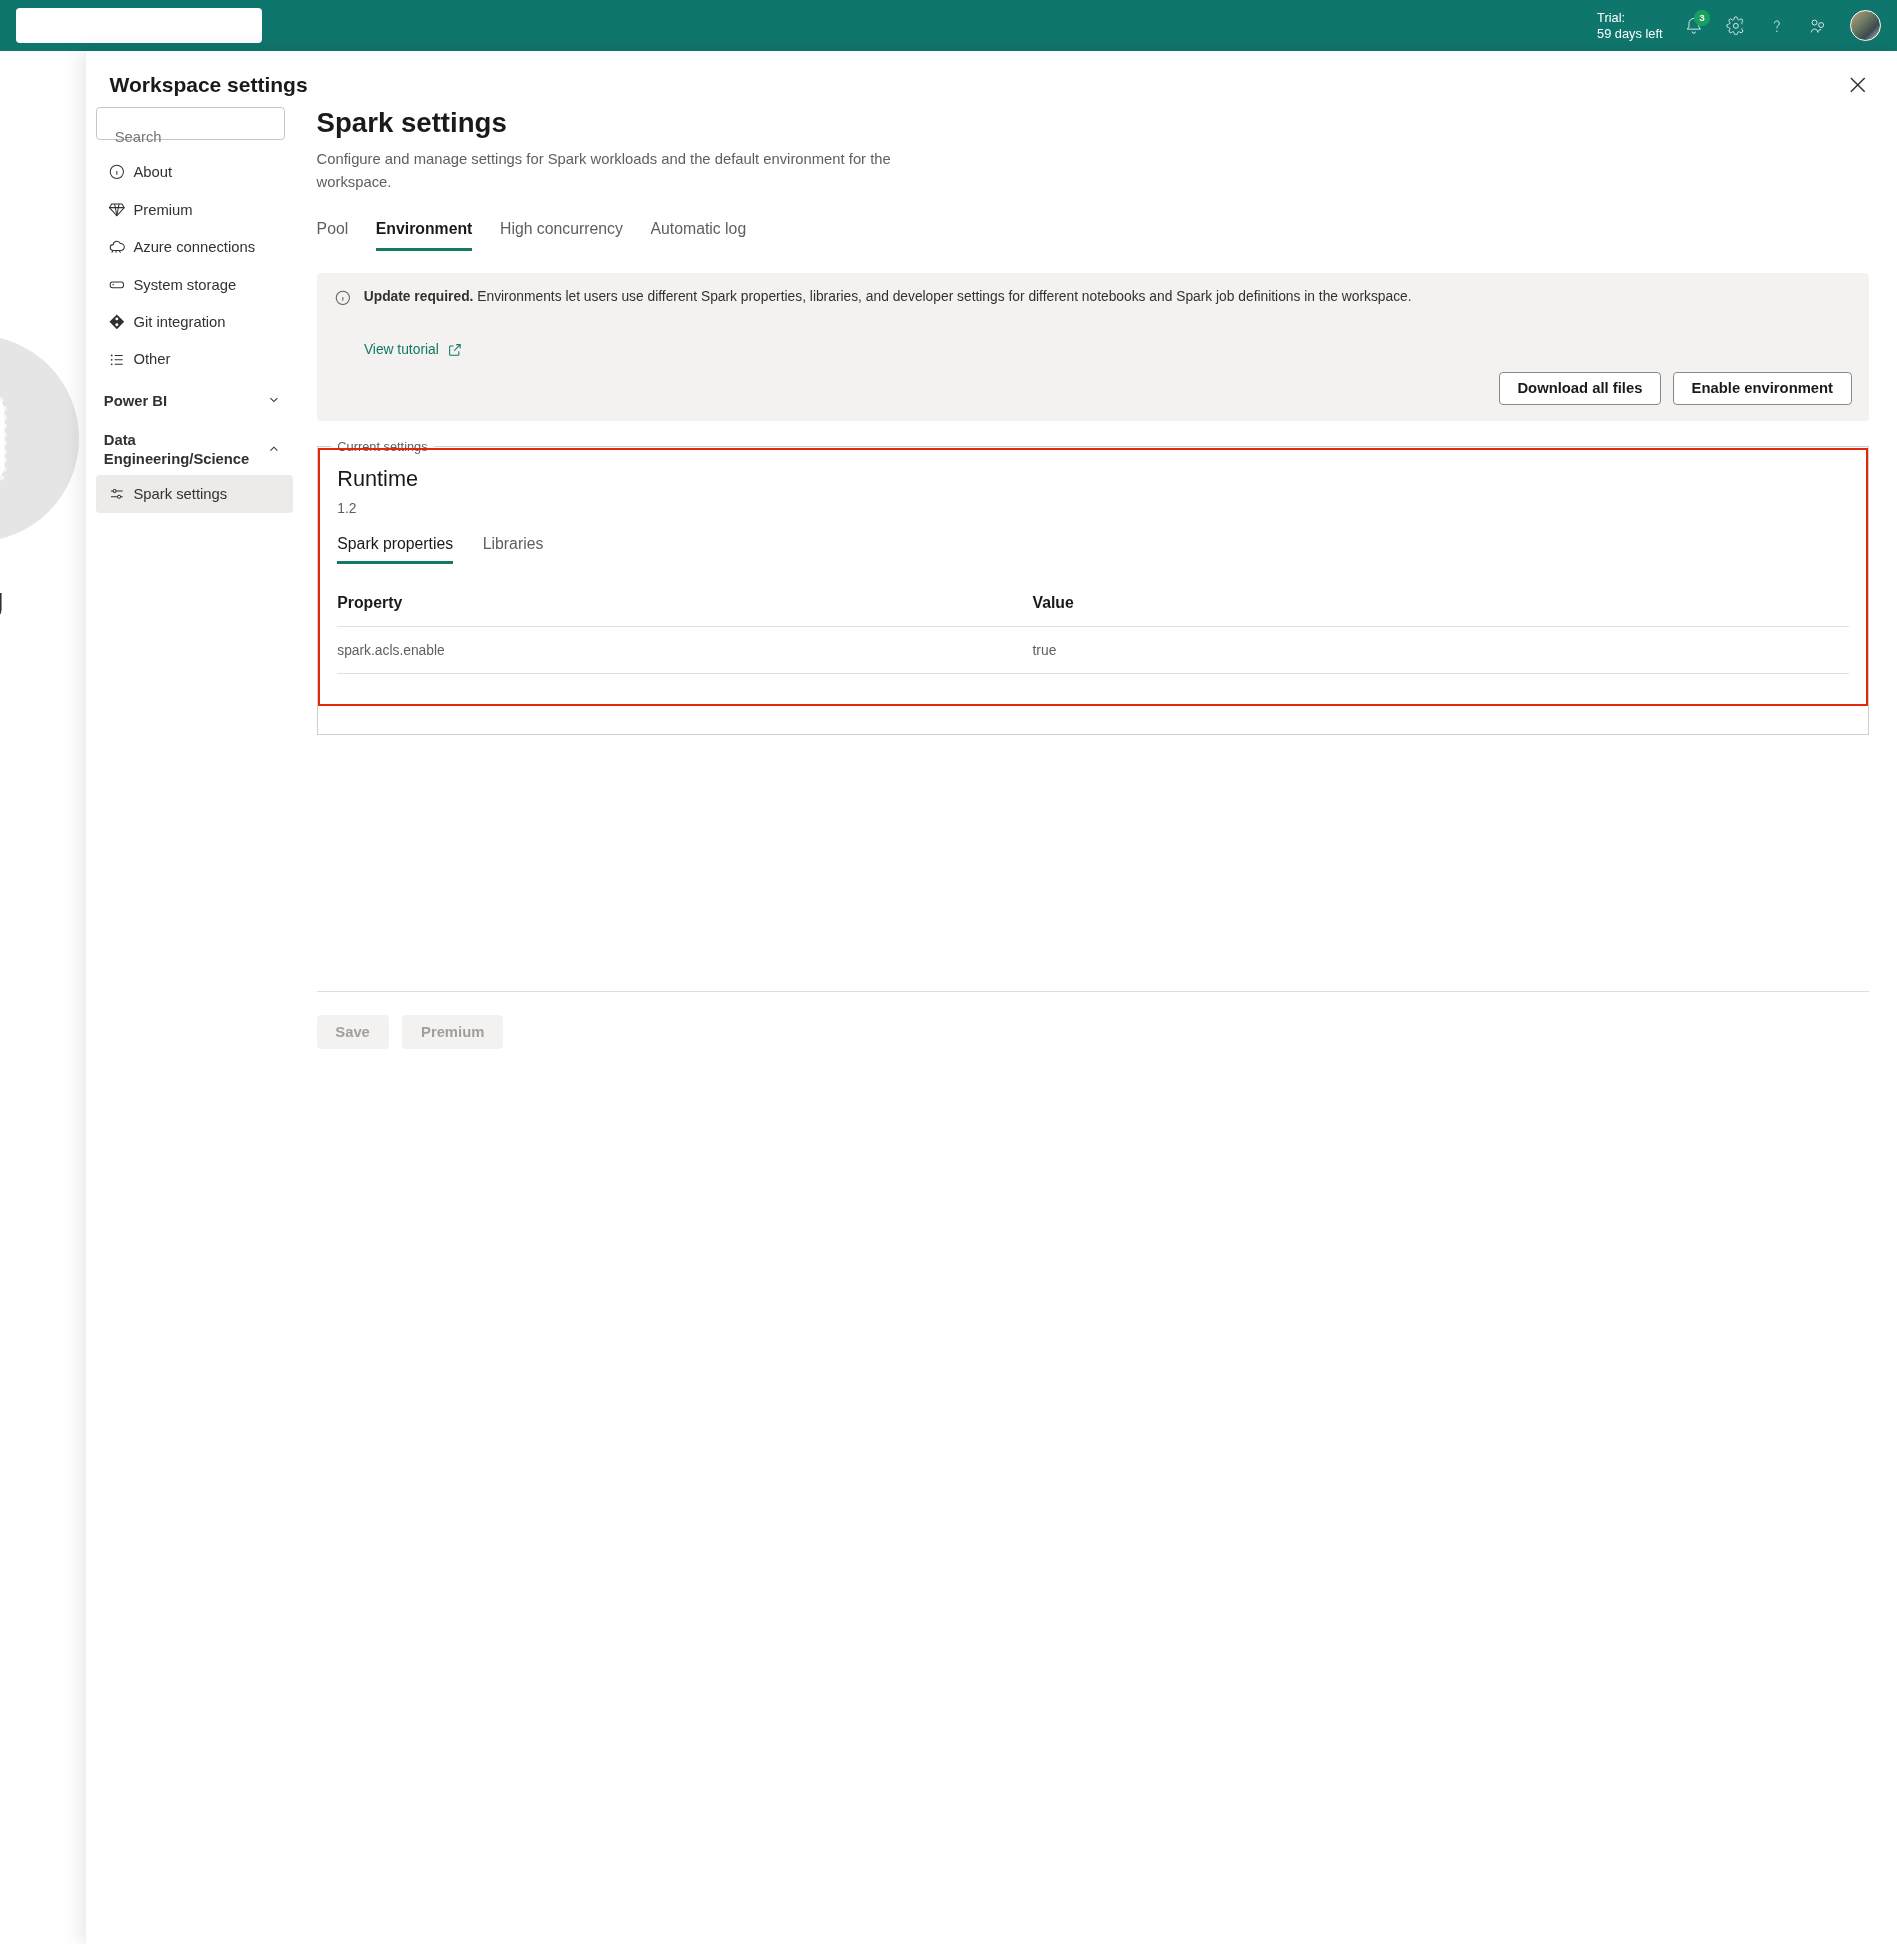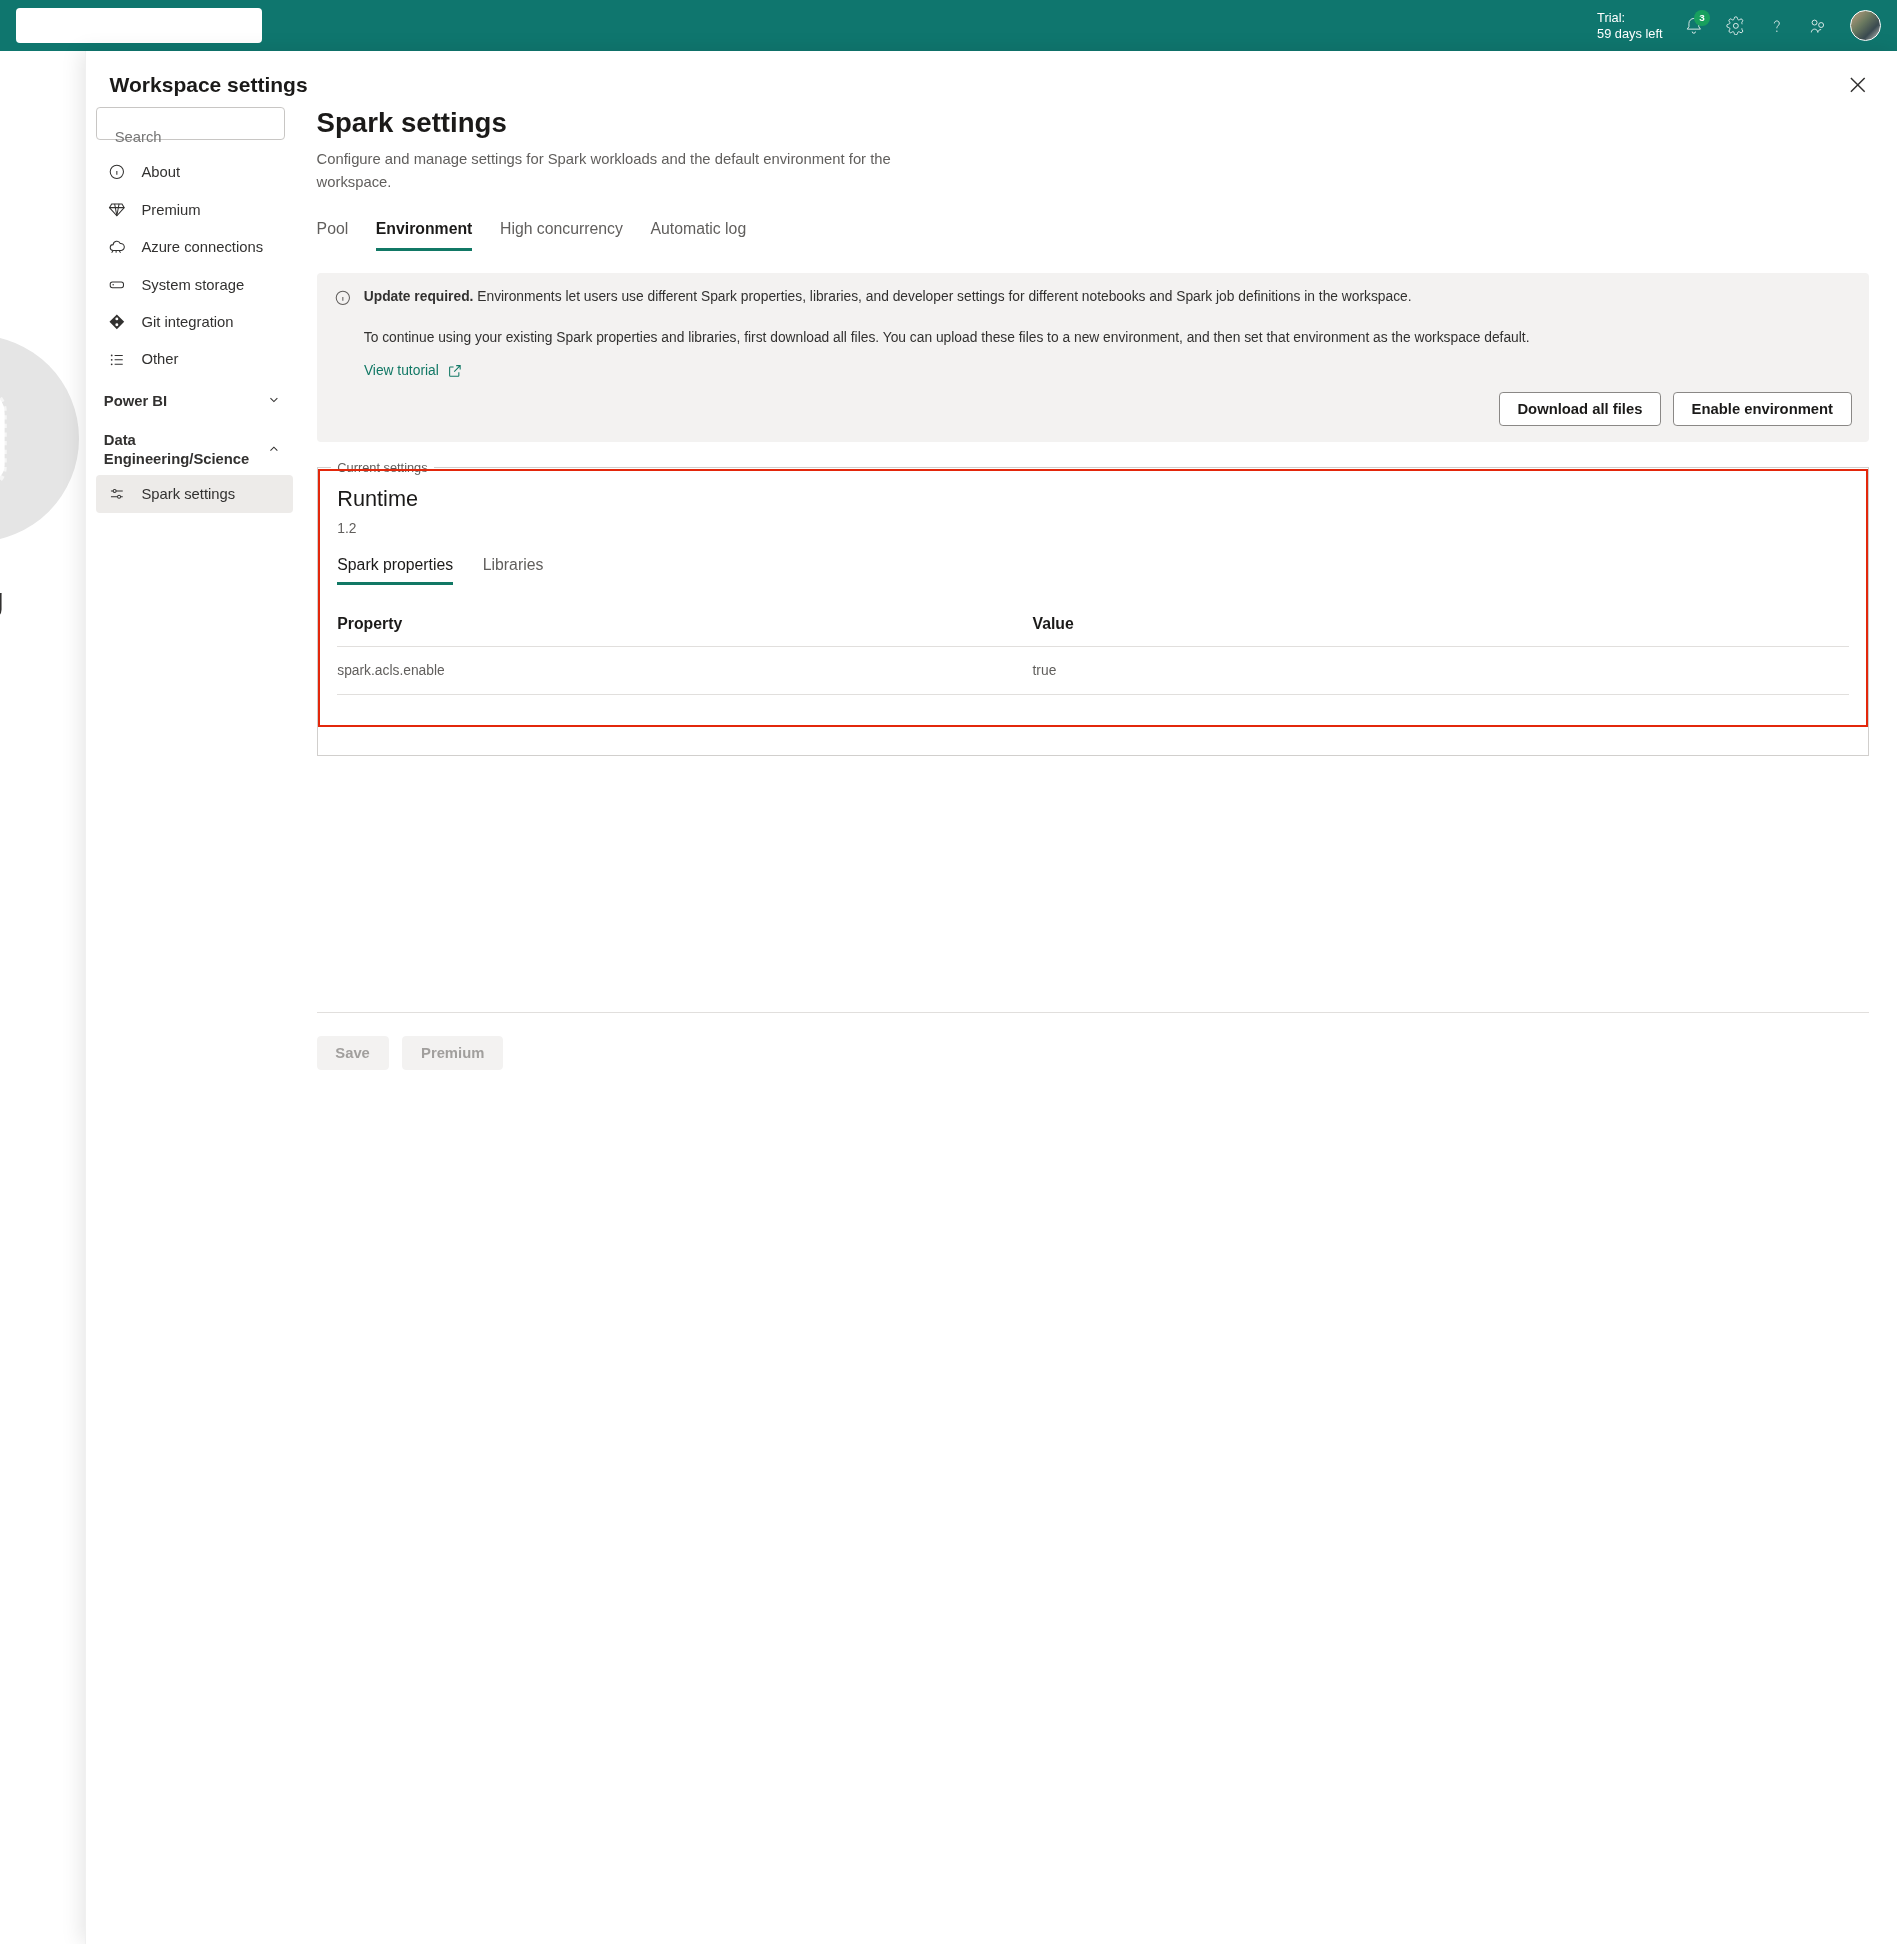--- a/index.html
+++ b/index.html
@@ -70,21 +70,21 @@
   }
   .settings-search-wrap { padding: 0 7.9px 13.8px 0; }
   .settings-search {
     width: 100%; height: 33px; border: 1px solid #c8c6c4; border-radius: 3.9px;
     display: flex; align-items: center; padding: 0 9.9px; gap: 7.9px;
   }
   .settings-search input {
     border: none; outline: none; flex: 1; font-size: 14.8px; color:#605e5c; background:transparent;margin-top:27px;
   }
   .nav-item {
-    display: flex; align-items: center; gap: 16px; padding: 9.9px 11.8px;
+    display: flex; align-items: center; gap: 8px; padding: 9.9px 11.8px;
     font-size: 14.8px; color: #323130; cursor: pointer; border-radius: 3.9px;
   }
   .nav-item svg { width: 17.7px; height:17.7px; stroke:#323130; fill:none; stroke-width:1.4;}
   .nav-item.active { background: #edebe9; font-weight: 400;}
   .nav-item.sub { padding-left: 11.8px; }
   .nav-section-head {
     display: flex; align-items: center; justify-content: space-between;
     padding: 13.8px 11.8px 5.9px 7.9px; font-size: 14.8px; font-weight: 600; color:#323130; cursor:pointer;
   }
   .nav-section-head .chev svg{ width:13.8px;height:13.8px;stroke:#323130;fill:none;stroke-width:1.8;}
@@ -305,21 +305,20 @@
       <div class="infobox">
         <div class="infobox-row">
           <svg viewBox="0 0 24 24">
               <circle cx="12" cy="12" r="9"></circle>
               <path d="M12 8v.01M12 11v5"></path>
             </svg>
           <div class="infobox-text">
             <span class="bold">Update required.</span>
             <span>Environments let users use different Spark properties, libraries, and developer settings for different notebooks and Spark job definitions in the workspace.</span>
             <br><br>
-            <span>To continue using your existing Spark properties and libraries, first download all files. You can upload these files to a new environment, and then set that environment as the workspace default.</span>
           </div>
         </div>
         <div class="view-tutorial">
           <span>View tutorial</span>
           <svg viewBox="0 0 24 24">
               <path d="M14 4h6v6M20 4l-9 9M18 14v5a1 1 0 01-1 1H5a1 1 0 01-1-1V7a1 1 0 011-1h5"></path>
             </svg>
         </div>
         <div class="infobox-footer">
           <button class="btn">Download all files</button>

